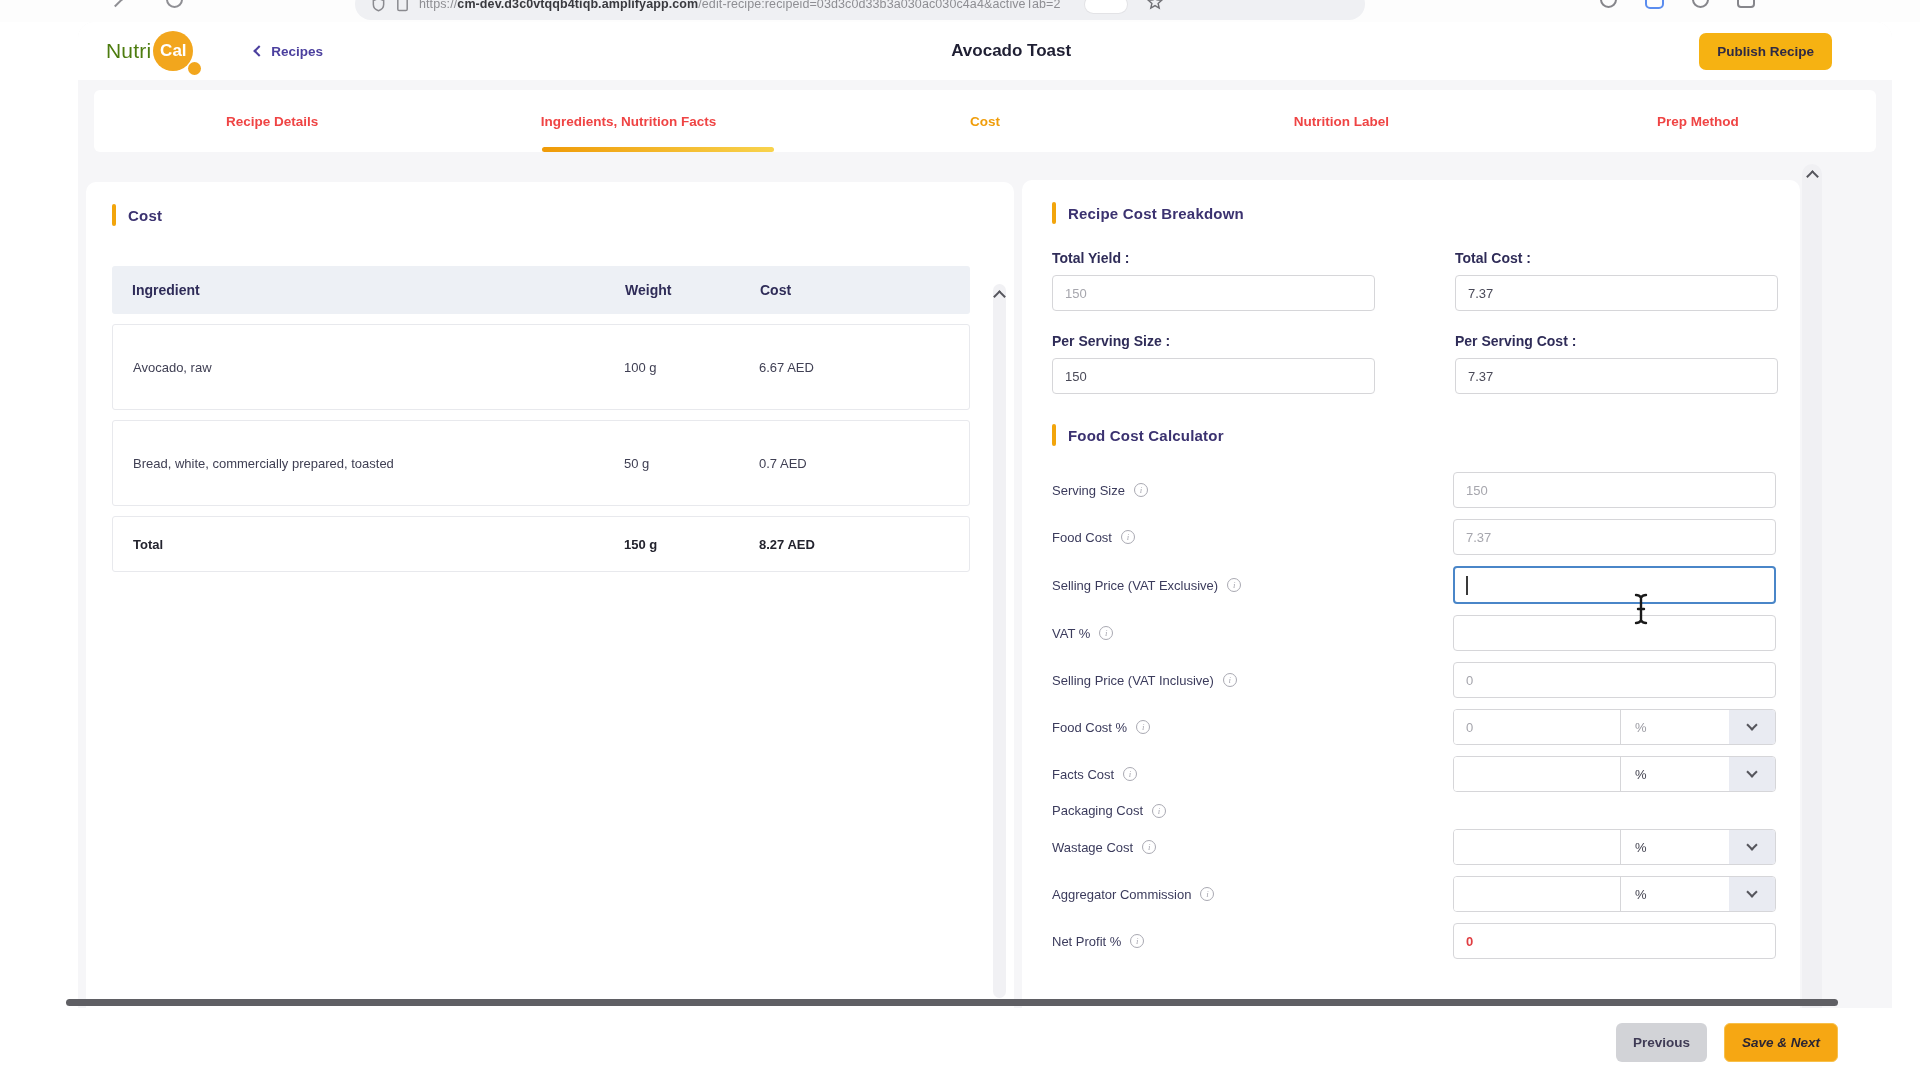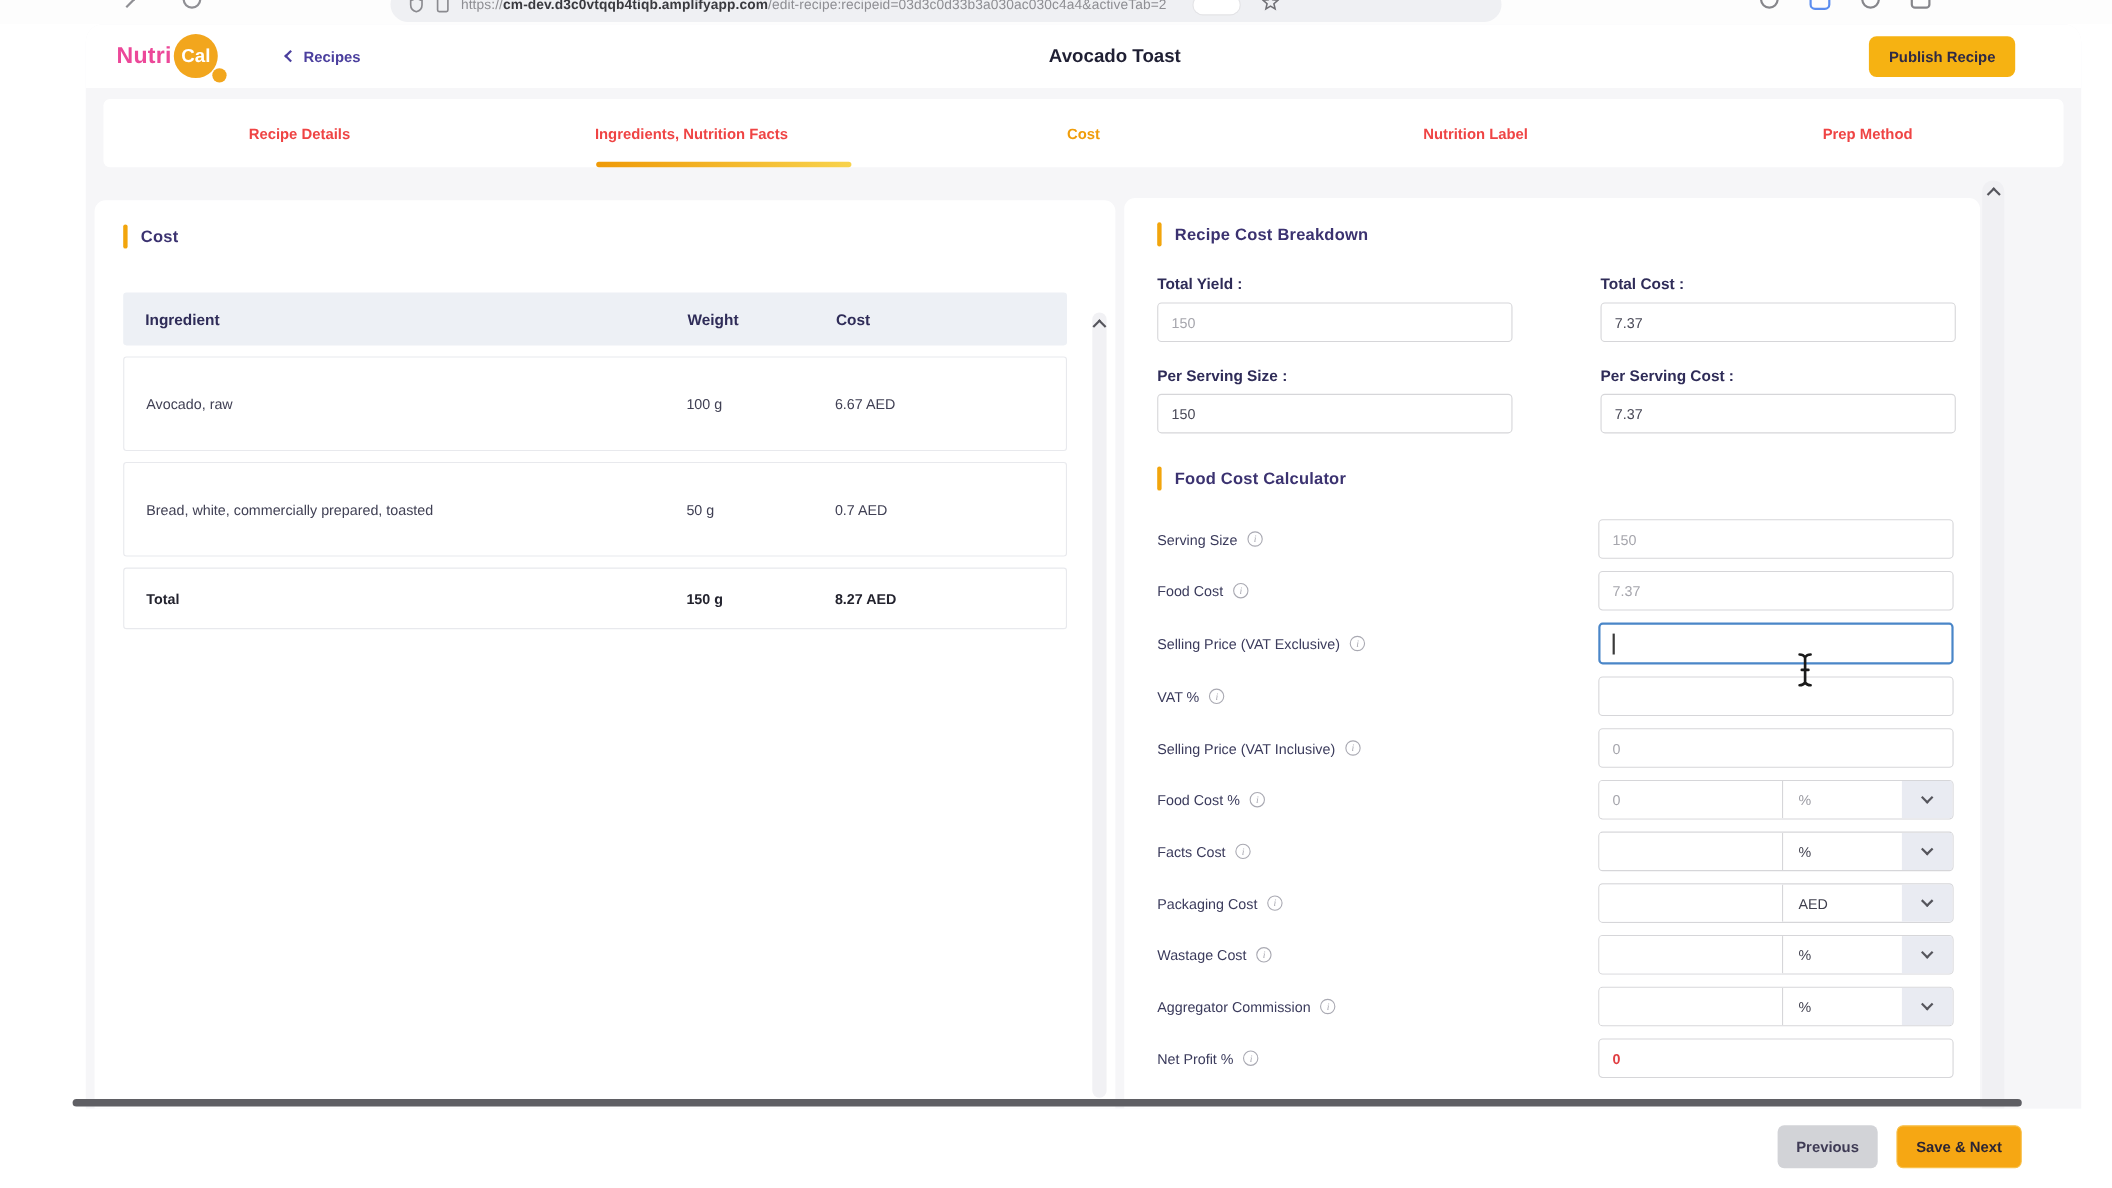--- a/index.html
+++ b/index.html
@@ -19,21 +19,21 @@
   .browser-right-icons { position:absolute; left:1600px; top:-10px; display:flex; gap:28px; align-items:center; }
   .br-circle { width:17px; height:17px; border:2.2px solid #86868b; border-radius:50%; }
   .br-ext { width:19px; height:19px; border:2.6px solid #5b8def; border-radius:5px; }
   .br-box { width:18px; height:16px; border:2.2px solid #86868b; border-radius:4px; }
 
   
   .app { position:absolute; top:22px; left:78px; width:1814px; height:986px; background:#f6f6f8; border-radius:16px 16px 0 0; overflow:hidden; }
 
   .app-header { position:absolute; top:0; left:0; right:0; height:58px; background:#ffffff; display:flex; align-items:center; padding:0 60px 0 28px; }
   .logo { display:flex; align-items:center; position:relative; cursor:default; }
-  .logo-text { font-size:21px; font-weight:bold; color:#ec4899; letter-spacing:.2px; }
+  .logo-text { font-size:21px; font-weight:normal; color:#4d7c0f; letter-spacing:.2px; }
   .logo-circle { width:40px; height:40px; border-radius:50%; background:#f2a61d; color:#ffffff; font-size:17px; font-weight:bold; display:flex; align-items:center; justify-content:center; margin-left:2px; }
   .logo-dot { position:absolute; right:-8px; bottom:-4px; width:13px; height:13px; border-radius:50%; background:#f2a61d; }
   .back-link { margin-left:62px; display:flex; align-items:center; gap:8px; color:#4b3f9e; font-weight:bold; font-size:13.5px; cursor:pointer; }
   .back-chev { width:8px; height:8px; border-left:2px solid #4b3f9e; border-bottom:2px solid #4b3f9e; transform:rotate(45deg); }
   .page-title { flex:1; text-align:center; font-size:17px; font-weight:bold; color:#1f1f33; }
   .btn { border:none; border-radius:6px; font-family:inherit; font-weight:bold; cursor:pointer; }
   .publish-btn { background:#f6b212; color:#2f2a44; font-size:13.5px; padding:11px 18px; border-radius:7px; }
 
   
   .tab-card { position:absolute; top:68px; left:16px; right:16px; height:62px; background:#ffffff; border-radius:6px; display:flex; }
@@ -84,21 +84,21 @@
   .unit-label { flex:1; display:flex; align-items:center; padding-left:14px; font-size:13px; color:#3f3f4d; }
   .unit-label.gray { color:#9a9aa2; }
   .unit-chev { width:46px; background:#e9ebf2; display:flex; align-items:center; justify-content:center; cursor:pointer; }
   .chev-down { width:8px; height:8px; border-right:2px solid #55555c; border-bottom:2px solid #55555c; transform:rotate(45deg); margin-top:-4px; }
 
   
   .h-scroll-thumb { position:absolute; left:66px; top:999px; width:1772px; height:7px; background:#5f5f64; border-radius:4px; z-index:15; }
   .footer { position:absolute; top:1008px; left:0; width:1920px; height:72px; background:#ffffff; z-index:10; }
   .footer-btns { position:absolute; right:82px; top:15px; display:flex; gap:17px;padding-left:16px; }
   .prev-btn { background:#d2d3d7; color:#3f3b55; font-size:13.5px; padding:11px 17px; }
-  .save-btn { background:#f6a713; color:#2b2533; font-size:13.5px; padding:11px 17px; border:1px solid #f8c04a; }
+  .save-btn { background:#f6a713; color:#2b2533; font-size:13.5px; padding:11px 17px; border:1px solid #f8c04a;font-style:italic; }
 
   .mouse-cursor { position:absolute; left:1630px; top:592px; z-index:30; }
 </style>
 </head>
 <body>
 
 <div class="browser-bar">
   <div class="nav-chevron"></div>
   <div class="reload-circle"></div>
   <div class="addr-pill">
@@ -287,29 +287,20 @@
               </span>
           </div>
         </div>
       </div>
 
       <div class="c-row">
         <div class="c-label">
             <span>Packaging Cost</span>
             <span class="info-icon">i</span>
           </div>
-        <div class="c-control">
-          <div class="unit-box">
-            <input class="inp" value="" style="">
-            <span class="unit-label">AED</span>
-            <span class="unit-chev">
-                <span class="chev-down"></span>
-              </span>
-          </div>
-        </div>
       </div>
 
       <div class="c-row">
         <div class="c-label">
             <span>Wastage Cost</span>
             <span class="info-icon">i</span>
           </div>
         <div class="c-control">
           <div class="unit-box">
             <input class="inp" value="" style="">

